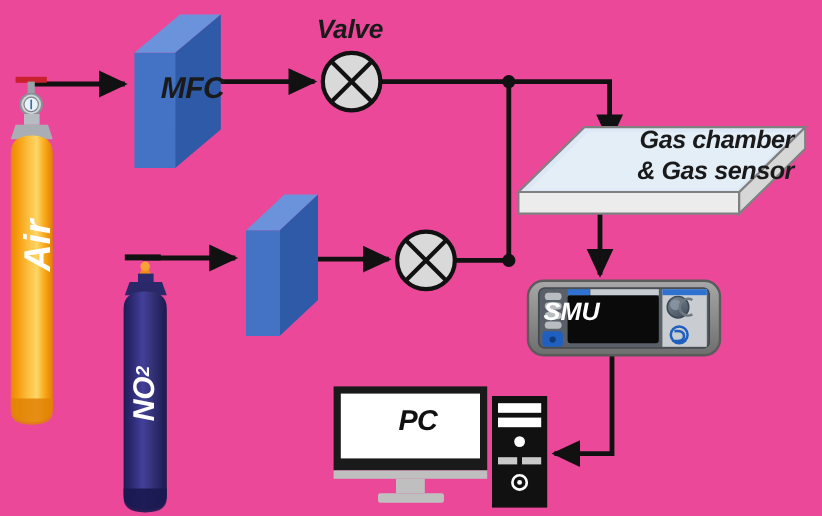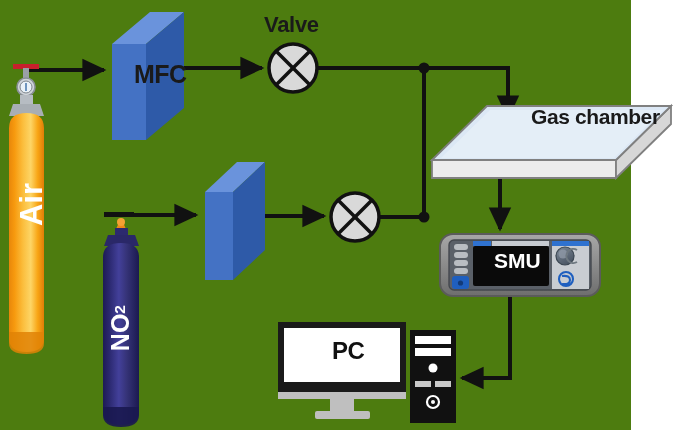--- a/index.html
+++ b/index.html
@@ -1,25 +1,25 @@
 <!DOCTYPE html>
 <html><head>
 <meta charset="utf-8">
 <style>
   html,body{margin:0;padding:0;background:#ffffff;}
   body{width:685px;height:430px;overflow:hidden;
        font-family:"Liberation Sans",sans-serif;}
-  #stage{position:relative;width:631px;height:430px;background:#4d7c0f;}
+  #stage{position:relative;width:685px;height:430px;background:#ec4899;font-style:italic;}
   svg.layer{position:absolute;left:0;top:0;width:685px;height:430px;}
   .lbl{position:absolute;font-weight:bold;color:#1a1a1a;white-space:nowrap;}
   #valve-label{left:264px;top:12px;font-size:22px;letter-spacing:-0.3px;}
   #mfc-label{left:134px;top:60px;font-size:25px;letter-spacing:-0.5px;}
   #chamber-label{left:531px;top:104px;font-size:21px;line-height:26px;
                  letter-spacing:-0.4px;text-align:right;}
-  #smu-label{left:494px;top:249px;font-size:21px;color:#fff;letter-spacing:0px;}
+  #smu-label{left:453px;top:249px;font-size:21px;color:#fff;letter-spacing:0px;}
   #pc-label{left:332px;top:337px;font-size:24px;color:#111;letter-spacing:-0.5px;}
   .cyl-txt{position:absolute;font-weight:bold;color:#ffffff;
            writing-mode:vertical-rl;transform:rotate(180deg);}
   #air-text{left:14px;top:183px;font-size:31px;letter-spacing:0px;}
   #no2-text{left:106px;top:305px;font-size:25px;}
   #no2-text sub{font-size:0.62em;vertical-align:baseline;}
 </style>
 </head>
 <body>
 
@@ -205,20 +205,21 @@
       <circle cx="433" cy="402" r="2" fill="#FFFFFF"></circle>
     </g>
   </svg>
 
   <div class="lbl" id="valve-label">Valve</div>
 
   <div class="lbl" id="mfc-label">MFC</div>
 
   <div class="lbl" id="chamber-label">
     <div>Gas chamber</div>
+    <div>&amp; Gas sensor</div>
   </div>
 
   <div class="lbl" id="smu-label">SMU</div>
 
   <div class="lbl" id="pc-label">PC</div>
 
   <div class="cyl-txt" id="air-text">Air</div>
 
   <div class="cyl-txt" id="no2-text"><span>NO</span><sub>2</sub></div>
 

